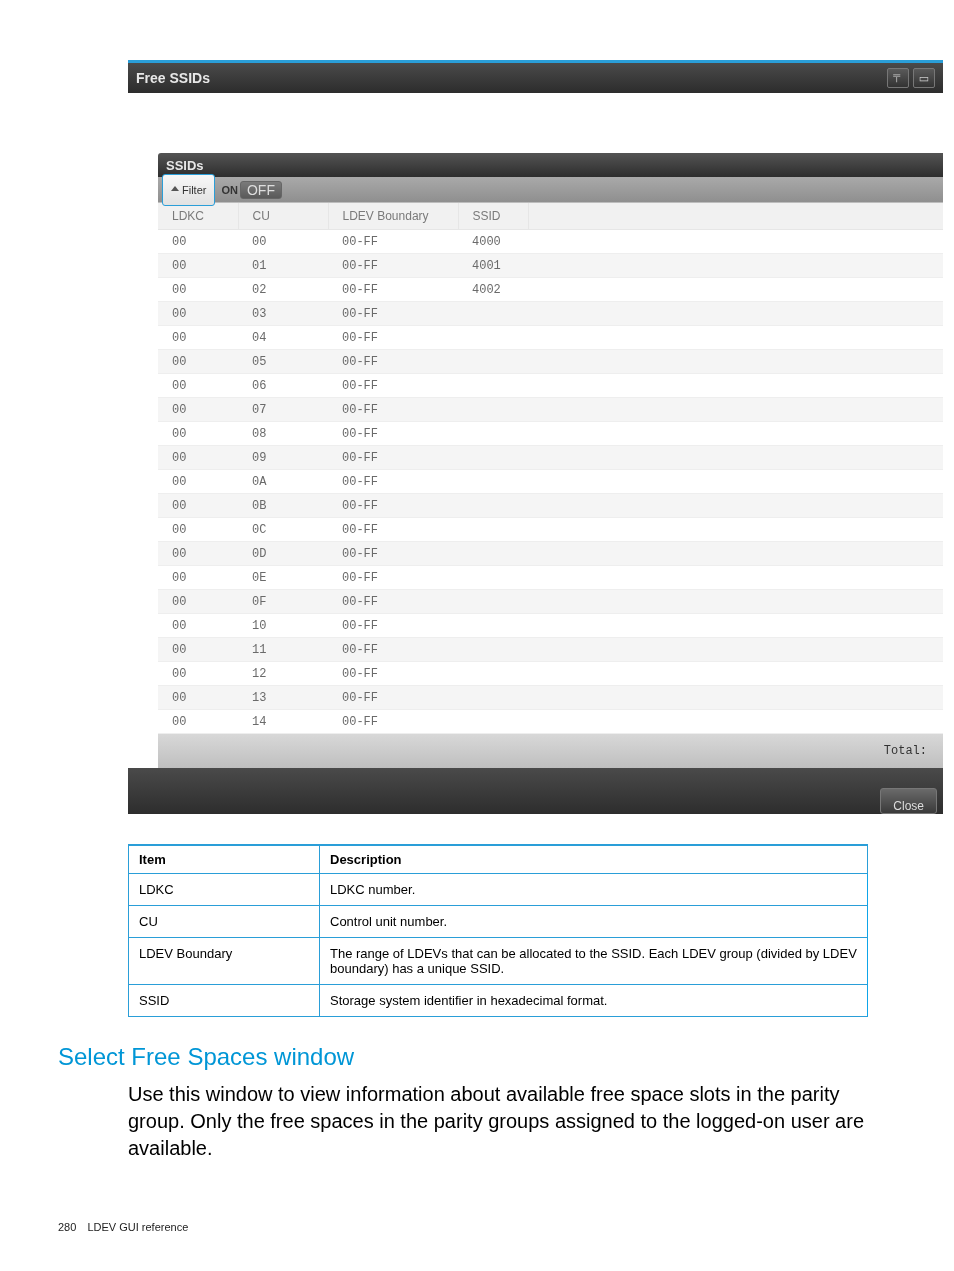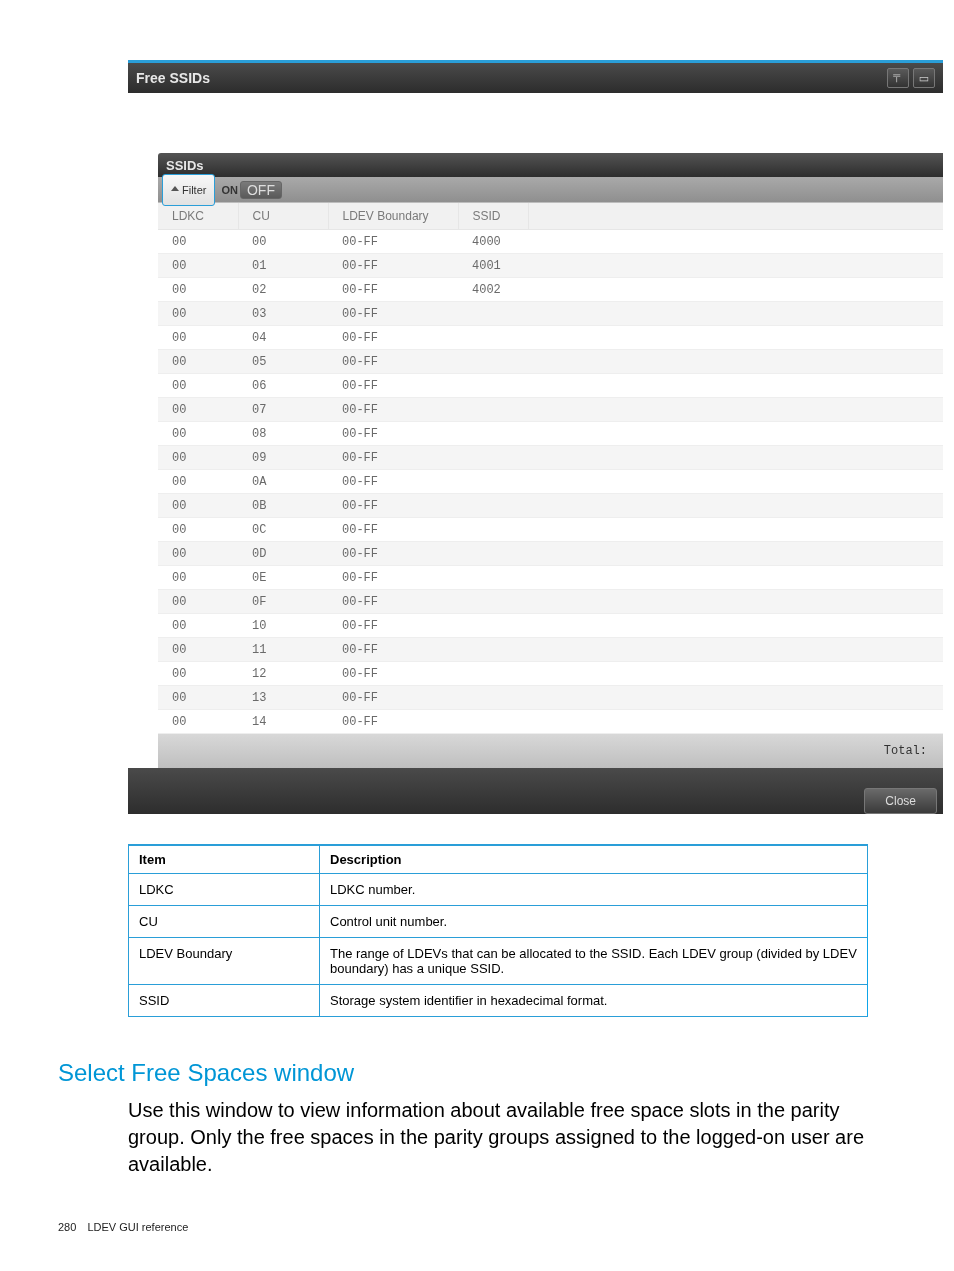--- a/index.html
+++ b/index.html
@@ -161,27 +161,27 @@
   .dialog-footer {
     height: 46px;
     background: linear-gradient(#4a4a4a,#2d2d2d);
     display:flex;
     align-items:center;
     justify-content:flex-end;
     padding-right:6px;
   }
   .close-btn {
     height: 26px;
-    padding: 0 20px;
+    padding: 0 12px;
     border: 1px solid #777;
     background: linear-gradient(#6a6a6a,#3a3a3a);
     color: #ddd;
     border-radius: 3px;
     font-size: 12px;
-    display:flex; align-items:center;margin-top:20px;
+    display:flex; align-items:flex-end;margin-top:20px;
   }
 
   
   .ref-table-wrap { margin-top: 30px; width: 740px;}
   table.ref {
     width: 100%;
     border-collapse: collapse;
     font-size: 13px;
   }
   table.ref th {
@@ -201,21 +201,21 @@
     font-size: 13px;
   }
   table.ref td:last-child { border-right: 1px solid #0ea5e9; }
   .col-item-h { width: 191px; }
 
   
   .section-heading {
     font-size: 24px;
     color: #0096d6;
     font-weight: normal;
-    margin-top: 42px;
+    margin-top: 26px;
   }
   .section-heading-wrap { margin-left:-70px; }
   .body-text {
     font-size: 20px;
     color: #000;
     margin-top: 10px;
     line-height: 1.35;
     width: 740px;
   }
 

